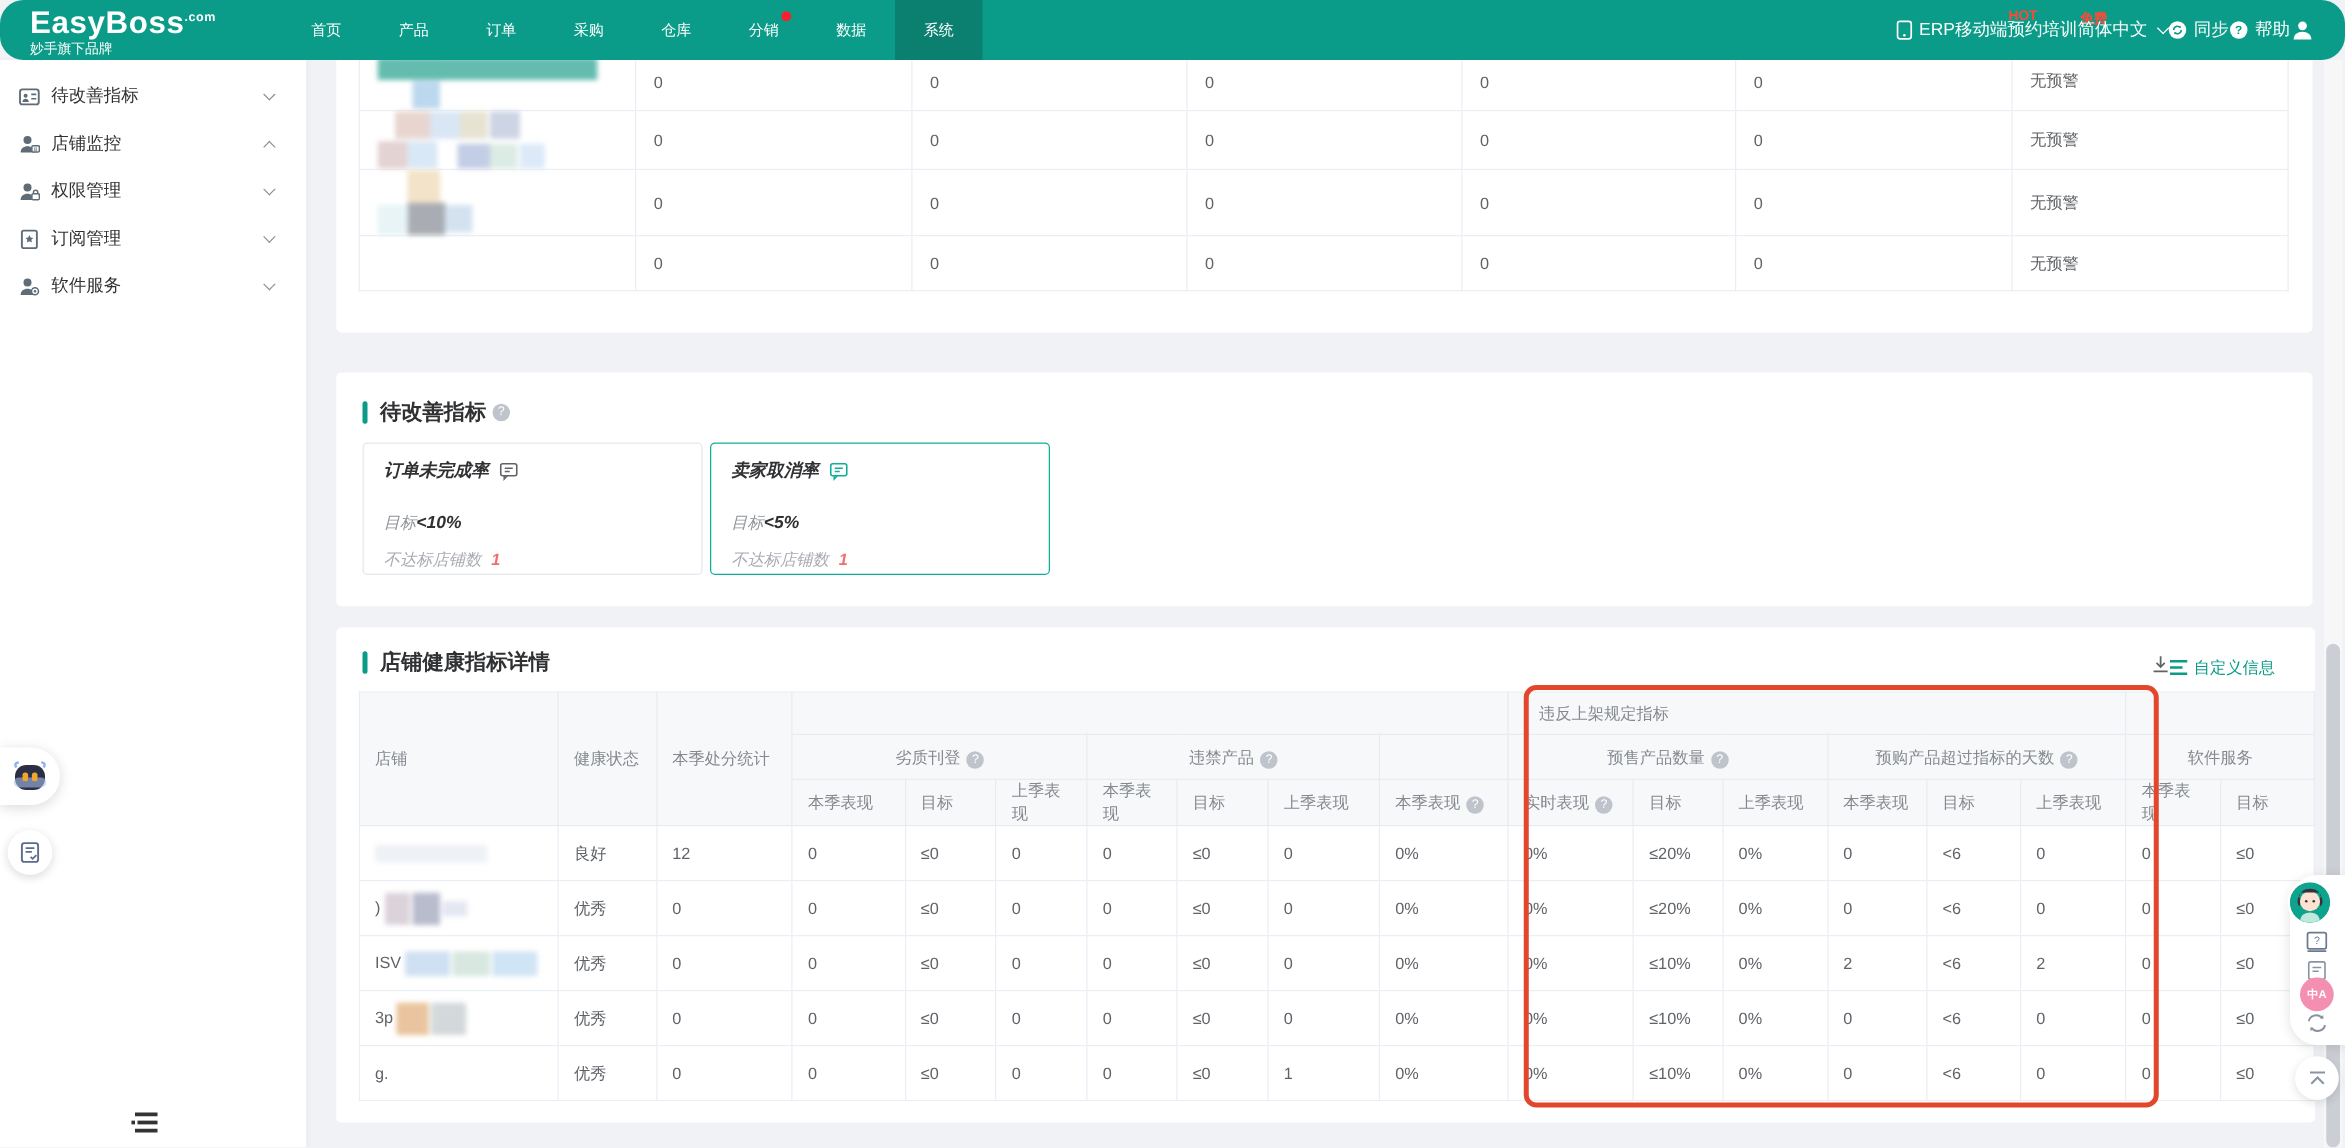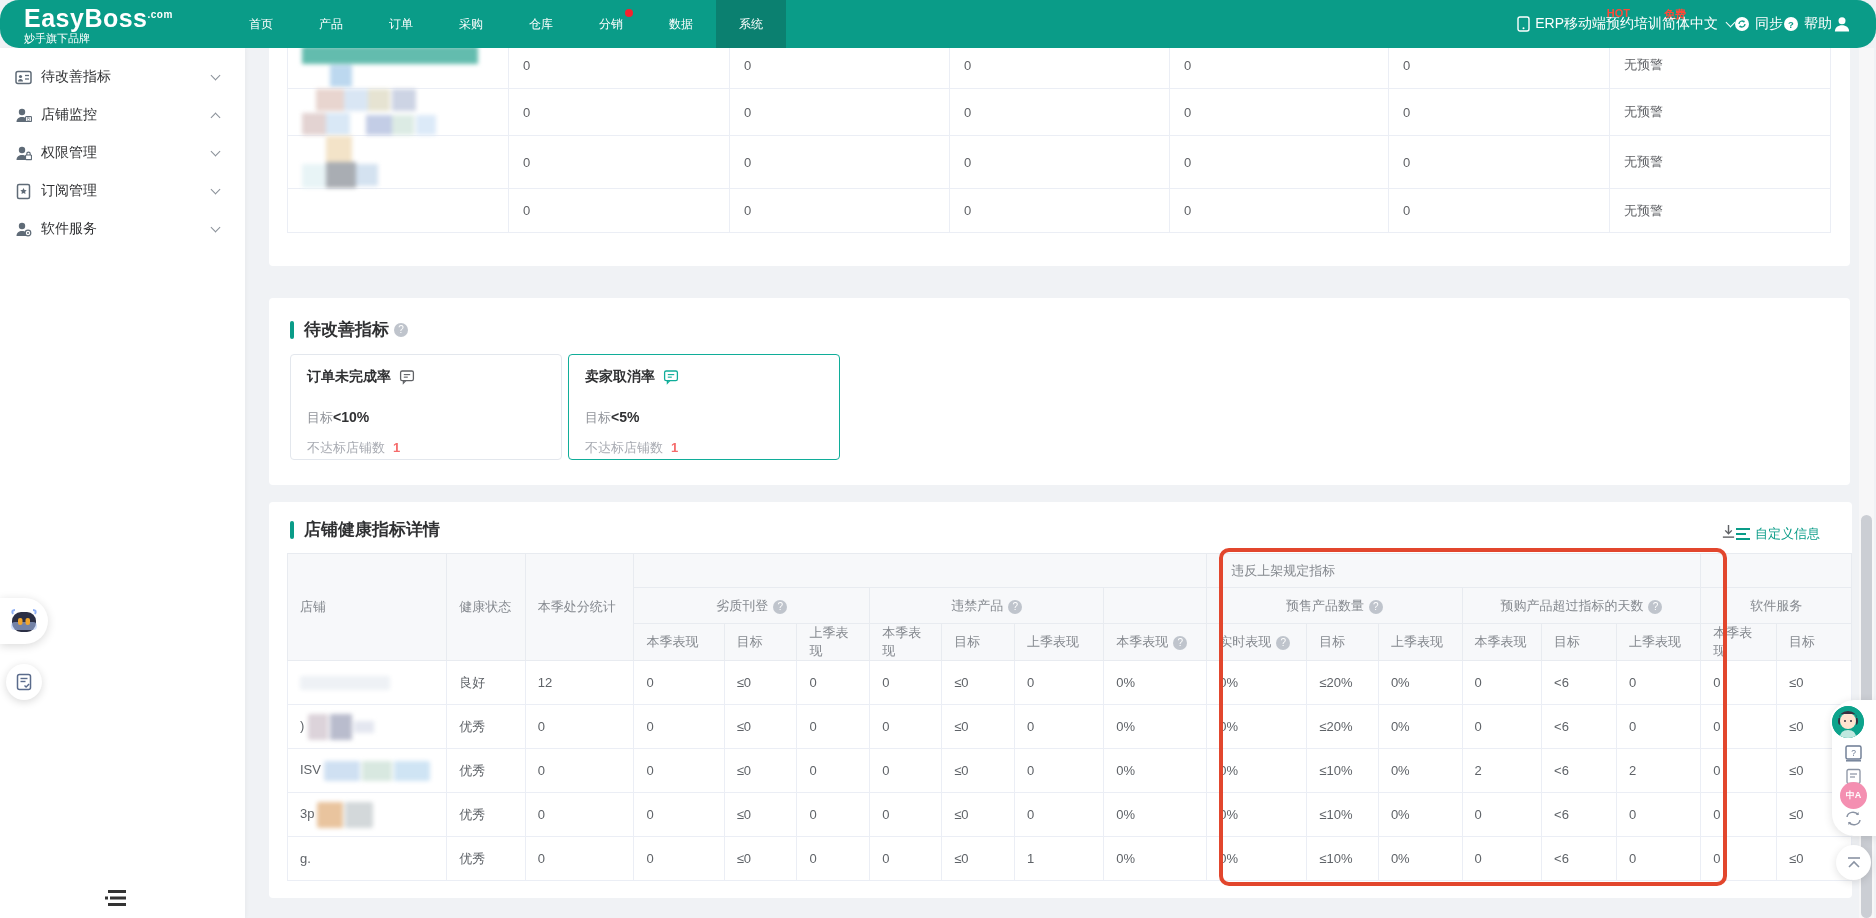--- a/index.html
+++ b/index.html
@@ -53,21 +53,21 @@
     background:linear-gradient(#e8d5cf,#e8d5cf),linear-gradient(#d9e6f4,#d9e6f4),linear-gradient(#e6e3d2,#e6e3d2),linear-gradient(#cdd4e4,#cdd4e4),linear-gradient(#e3d3d2,#e3d3d2),linear-gradient(#d9e8f6,#d9e8f6),linear-gradient(#c3cde6,#c3cde6),linear-gradient(#dcebe4,#dcebe4),linear-gradient(#dceaf8,#dceaf8);
     background-repeat:no-repeat;
     background-size:28px 22px,24px 22px,22px 22px,24px 22px,24px 22px,24px 22px,26px 20px,22px 20px,20px 20px;
     background-position:14px 0,42px 0,66px 0,90px 0,0 24px,24px 24px,64px 26px,90px 26px,114px 26px; }
   .m-b { width:80px; height:52px;
     background:linear-gradient(#f3e3c8,#f3e3c8),linear-gradient(#e8f4f6,#e8f4f6),linear-gradient(#a9adb3,#a9adb3),linear-gradient(#d4e2f0,#d4e2f0);
     background-repeat:no-repeat; background-size:26px 26px,24px 24px,30px 28px,22px 22px;
     background-position:24px 0,0 28px,24px 26px,54px 28px; }
 
   
-  .imp-card { position:absolute; top:56px; width:272px; height:106px; border:1px solid #e3e7ed; border-radius:4px; padding:13px 16px; cursor:pointer; }
+  .imp-card { position:absolute; top:56px; width:272px; height:106px; border:1px solid #e3e7ed; border-radius:4px; padding:13px 16px; cursor:pointer;font-style:italic; }
   .imp-card.selected { border-color:#10ad99; }
   .imp-title { font-size:14px; font-weight:bold; color:#303133; display:flex; align-items:center; gap:8px; }
   .imp-title .cmt { color:#606266; }
   .imp-card.selected .imp-title .cmt { color:#10ad99; }
   .imp-target { margin-top:23px; font-size:13px; color:#909399; }
   .imp-target b { color:#303133; font-size:14px; }
   .imp-count { margin-top:12px; font-size:13px; color:#a8abb2; }
   .imp-count .cnt { color:#f56c6c; font-weight:bold; margin-left:8px; }
 
   

